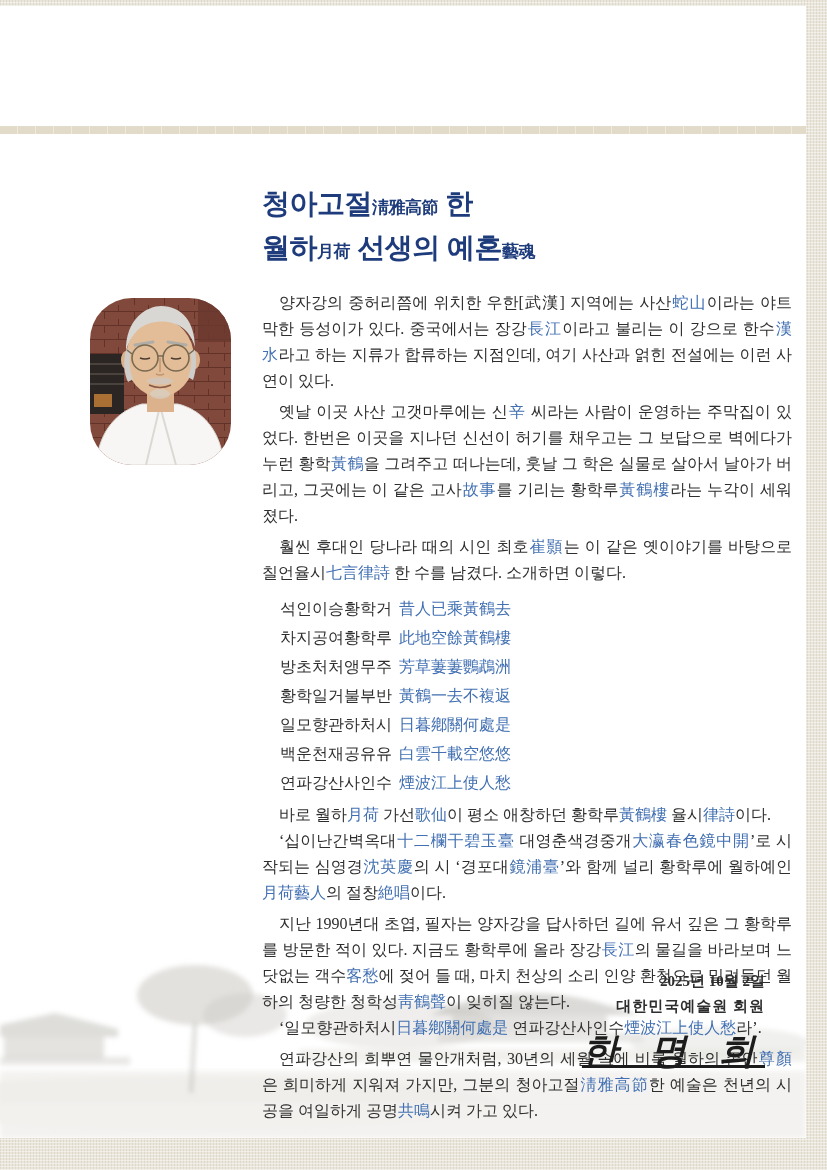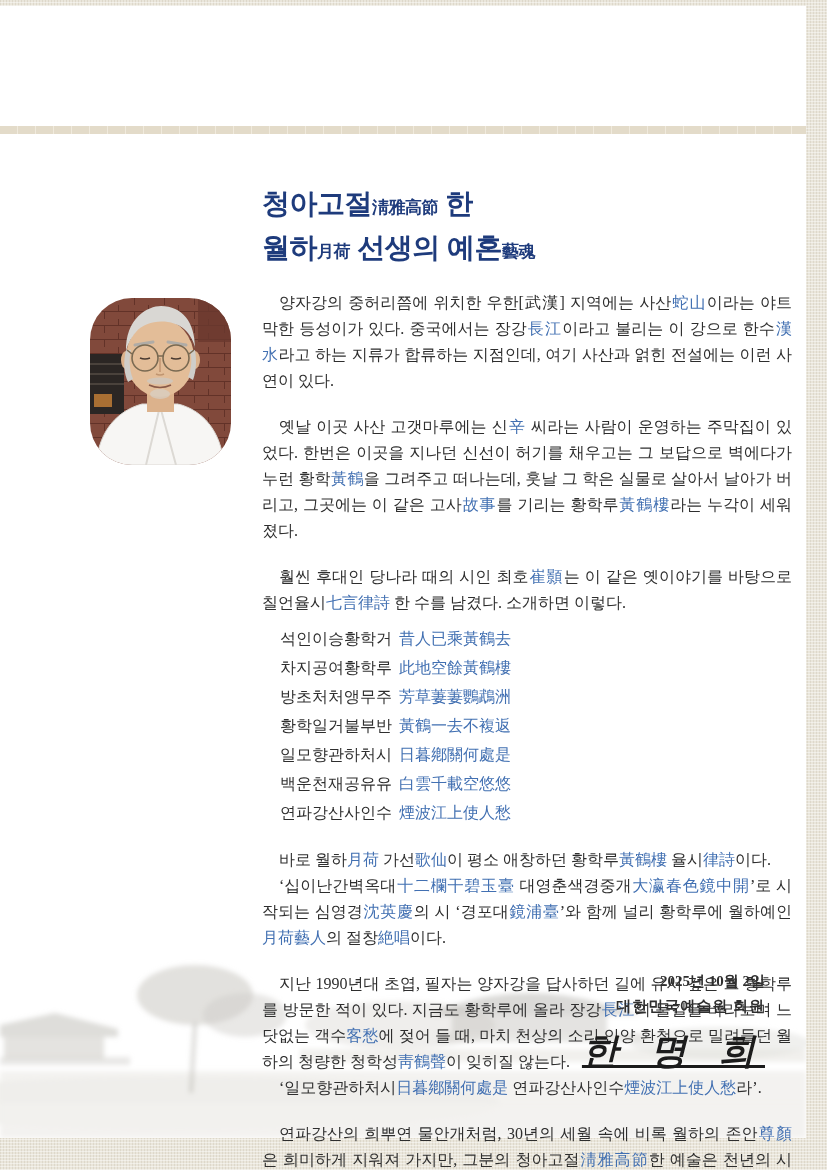--- a/index.html
+++ b/index.html
@@ -31,21 +31,21 @@
     font-size:28px;line-height:40px;color:#1e3b7c;letter-spacing:-0.5px;
   }
   .title .hanja{
     font-family:"Liberation Serif",serif;font-weight:700;
     font-size:17px;color:#1e3b7c;
   }
   .para{
     margin:0;font-size:16px;line-height:26px;color:#2e2e2e;
     text-indent:17px;text-align:justify;font-family:Liberation Serif, serif;
   }
-  .mt{margin-top:20px;}
+  .mt{margin-top:5px;}
   .hanja{color:#4270b2;}
   .poem{margin-top:8px;padding-left:18px;font-size:16px;color:#2e2e2e;}
   .poem-row{display:flex;line-height:29px;flex-direction:column;}
   .poem-cell{width:245px;}
   .poem-cell.right{flex:1;}
   .poem .hanja{margin-left:7px;}
   .footer{position:absolute;right:41px;top:963px;text-align:right;z-index:3;}
   .f-date,.f-affil{font-size:15px;line-height:25px;color:#2e2e2e;font-weight:bold;}
   .f-affil{letter-spacing:1px;}
   .f-sign{

